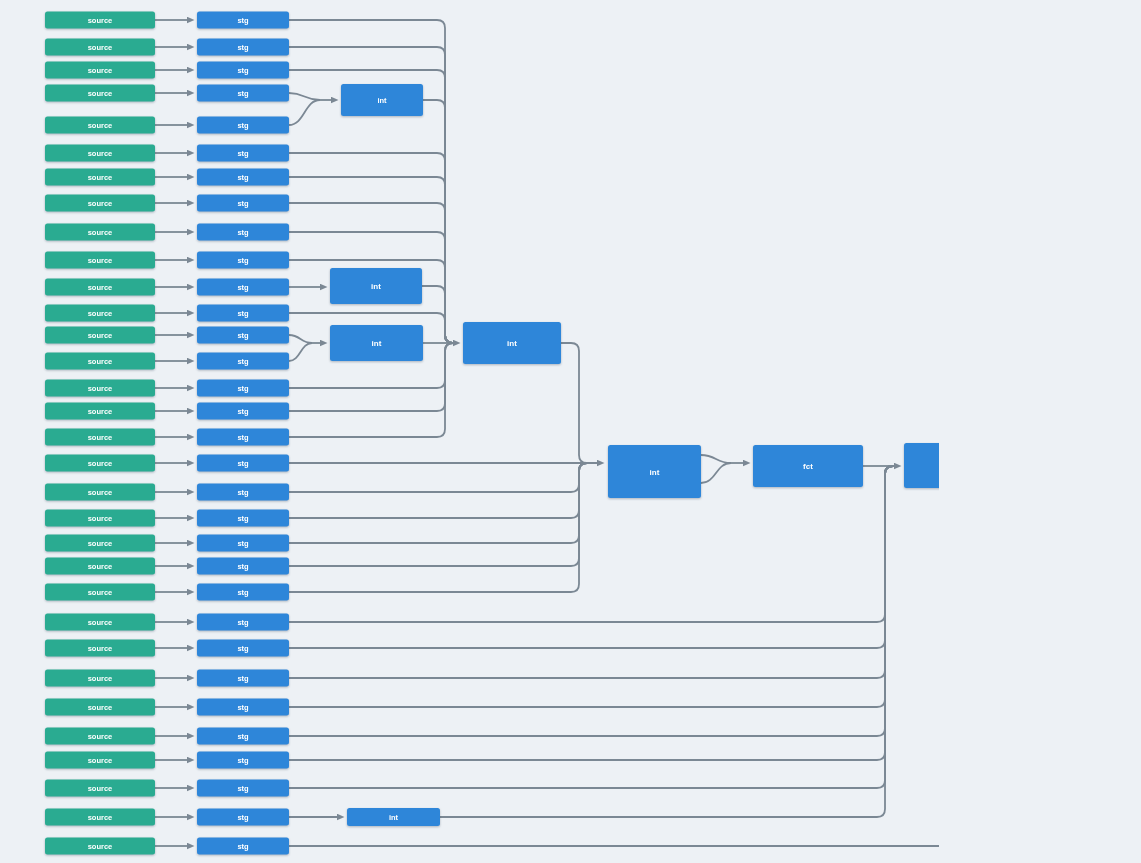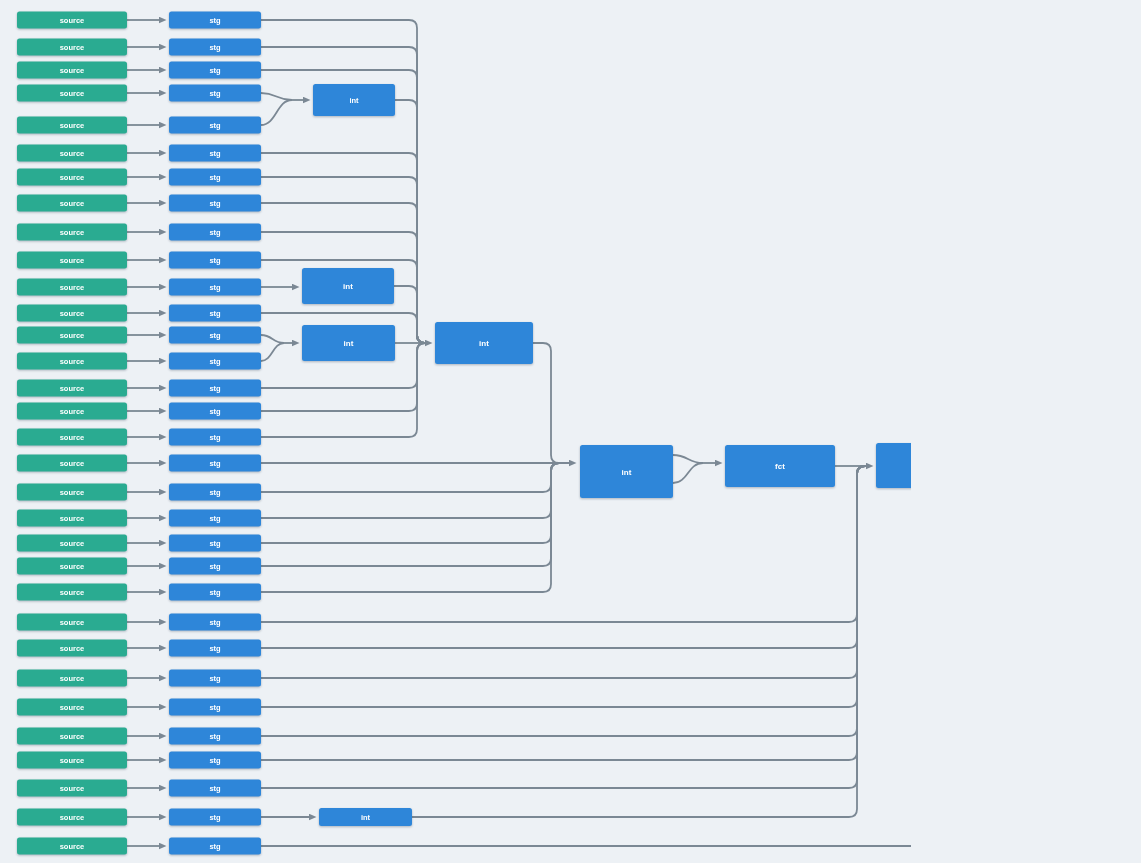--- a/index.html
+++ b/index.html
@@ -1,17 +1,17 @@
 <!DOCTYPE html>
 <html><head>
 <meta charset="utf-8">
 <style>
   html,body{margin:0;padding:0;background:#edf1f5;}
   .canvas{position:relative;width:911px;height:863px;background:#edf1f5;overflow:hidden;
-          font-family:"Liberation Sans",sans-serif;}
+          font-family:"Liberation Sans",sans-serif;padding-left:28px;}
   svg{display:block}
   rect.node{filter:drop-shadow(0 1px 1.2px rgba(50,65,90,.35));}
   text.nlabel{fill:#ffffff;font-family:"Liberation Sans",sans-serif;font-weight:bold;
               text-anchor:middle;pointer-events:none;}
   path.edge{fill:none;stroke-linecap:butt;stroke-linejoin:round;}
 </style>
 </head>
 <body>
 
 <div class="canvas">

